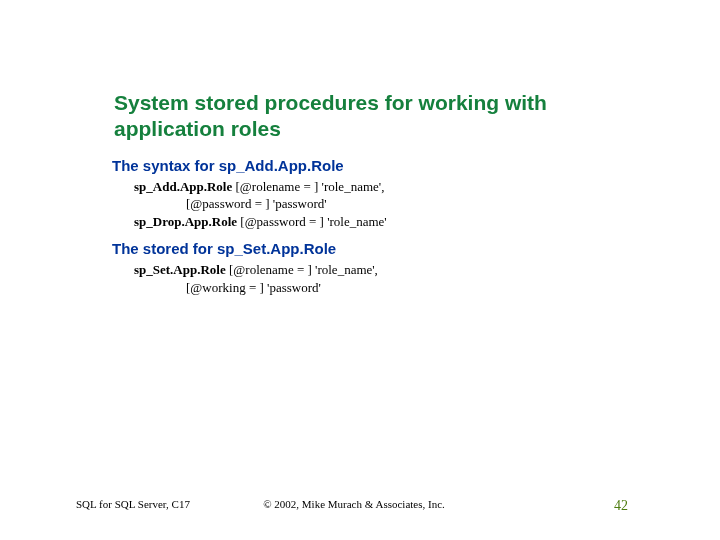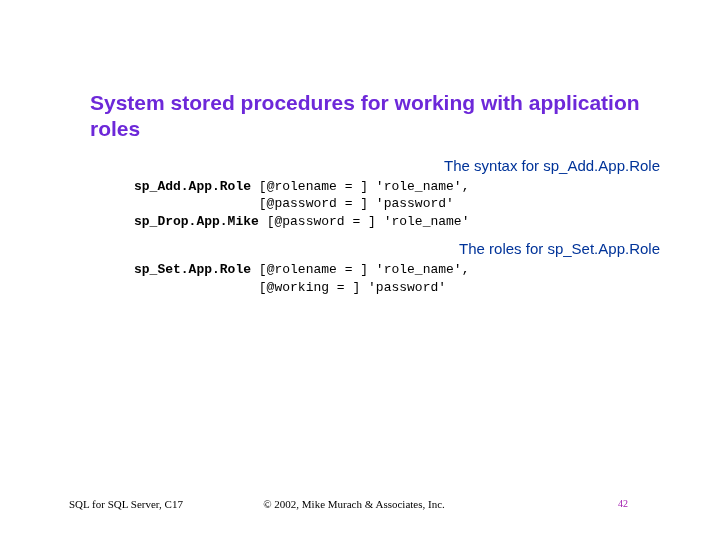--- a/index.html
+++ b/index.html
@@ -1,42 +1,42 @@
 <!DOCTYPE html>
 <html><head>
 <meta charset="utf-8">
 <style>
   * { margin: 0; padding: 0; box-sizing: border-box; }
   html, body { width: 720px; height: 540px; background: #fff; font-family: Arial, Helvetica, sans-serif; }
   .slide { position: relative; width: 720px; height: 540px; }
   .content { position: absolute; left: 90px; top: 90px; right: 60px; }
-  .title { font-size: 21px; font-weight: bold; color: #6d28d9; line-height: 1.25; margin-bottom: 14px; }
-  .subhead { font-size: 15px; font-weight: normal; color: #003399; margin: 10px 0 4px 22px; text-align: right; }
+  .title { font-size: 21px; font-weight: bold; color: #15803d; line-height: 1.25; margin-bottom: 14px; margin-left: 24px; }
+  .subhead { font-size: 15px; font-weight: bold; color: #003399; margin: 10px 0 4px 22px; }
   .codeblock { margin-left: 44px; white-space: pre; color: #000; }
   .codeblock .bold { font-weight: bold; }
-  .code { font-family: Liberation Mono, monospace; font-size: 13px; line-height: 1.35; }
+  .code { font-family: Liberation Serif, serif; font-size: 13px; line-height: 1.35; }
   .footer { position: absolute; bottom: 24px; left: 0; right: 0; height: 18px; }
-  .f-left { position: absolute; left: 69px; font-family: Garamond, "Times New Roman", serif; font-size: 11px; color: #000; text-align: center; }
+  .f-left { position: absolute; left: 76px; font-family: Garamond, "Times New Roman", serif; font-size: 11px; color: #000; text-align: center; }
   .f-center { position: absolute; left: 0; right: 12px; text-align: center; font-family: Garamond, "Times New Roman", serif; font-size: 11px; color: #000; }
-  .f-right { position: absolute; right: 92px; font-family: "Times New Roman", Times, serif; font-size: 10px; color: #a21caf; }
+  .f-right { position: absolute; right: 92px; font-family: "Times New Roman", Times, serif; font-size: 14px; color: #4d7c0f; }
 </style>
 </head>
 <body>
 
 <div class="slide">
   <div class="content">
     <div class="title">System stored procedures for working with application roles</div>
 
     <div class="subhead">The syntax for sp_Add.App.Role</div>
     <div class="codeblock code"><span class="bold">sp_Add.App.Role</span><span> [@rolename = ] 'role_name',
                 [@password = ] 'password'</span></div>
 
-    <div class="codeblock code"><span class="bold">sp_Drop.App.Mike</span><span> [@password = ] 'role_name'</span></div>
+    <div class="codeblock code"><span class="bold">sp_Drop.App.Role</span><span> [@password = ] 'role_name'</span></div>
 
-    <div class="subhead">The roles for sp_Set.App.Role</div>
+    <div class="subhead">The stored for sp_Set.App.Role</div>
     <div class="codeblock code"><span class="bold">sp_Set.App.Role</span><span> [@rolename = ] 'role_name',
                 [@working = ] 'password'</span></div>
   </div>
 
   <div class="footer">
     <div class="f-left">SQL for SQL Server, C17</div>
     <div class="f-center">© 2002, Mike Murach &amp; Associates, Inc.</div>
     <div class="f-right">42</div>
   </div>
 </div>

